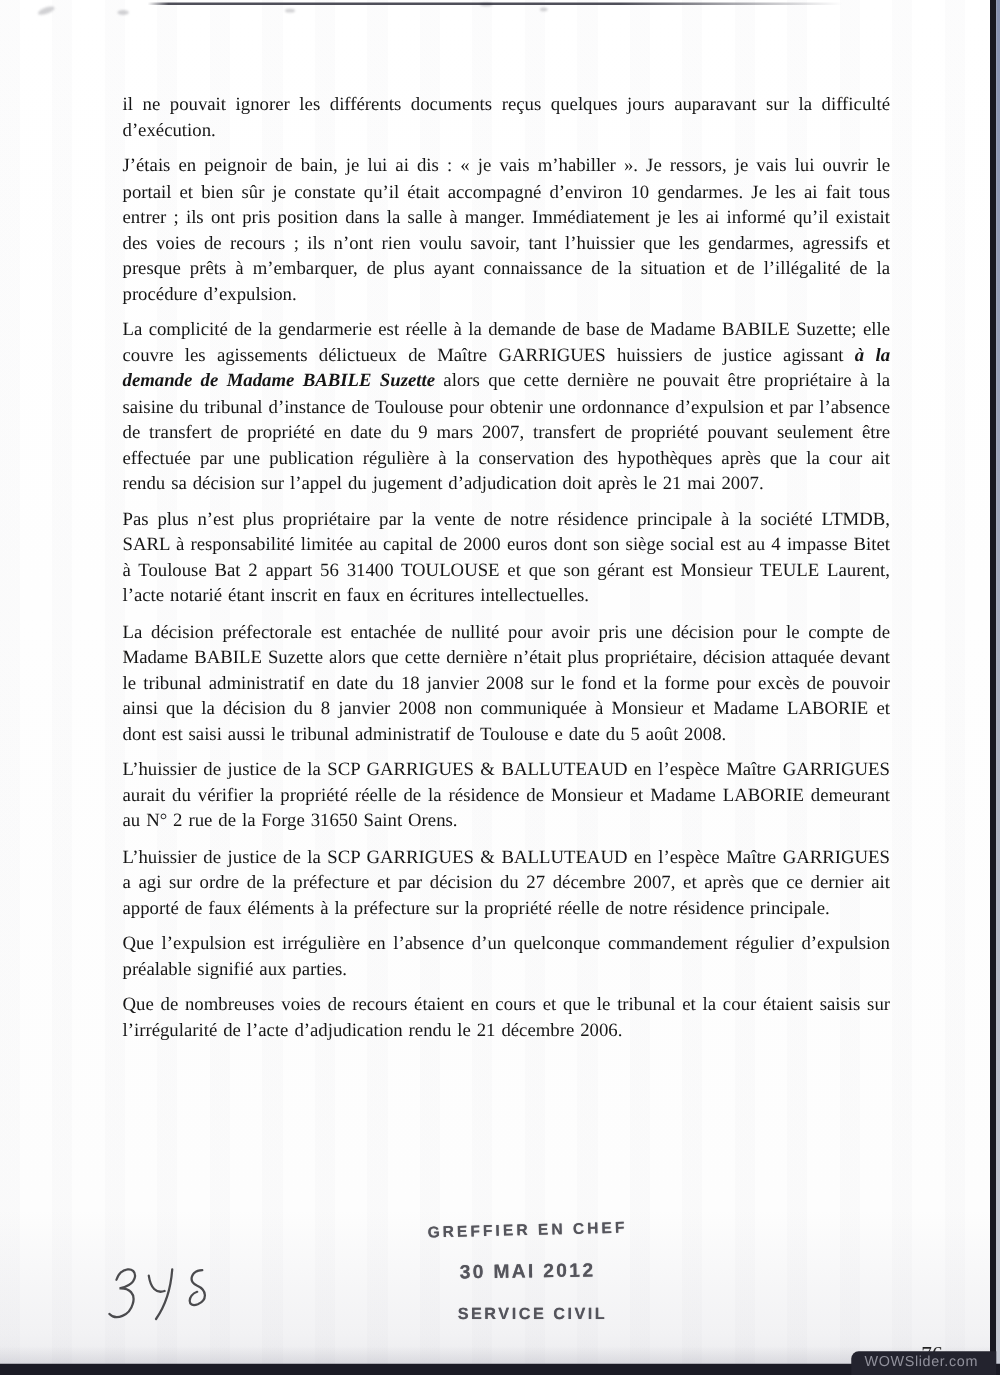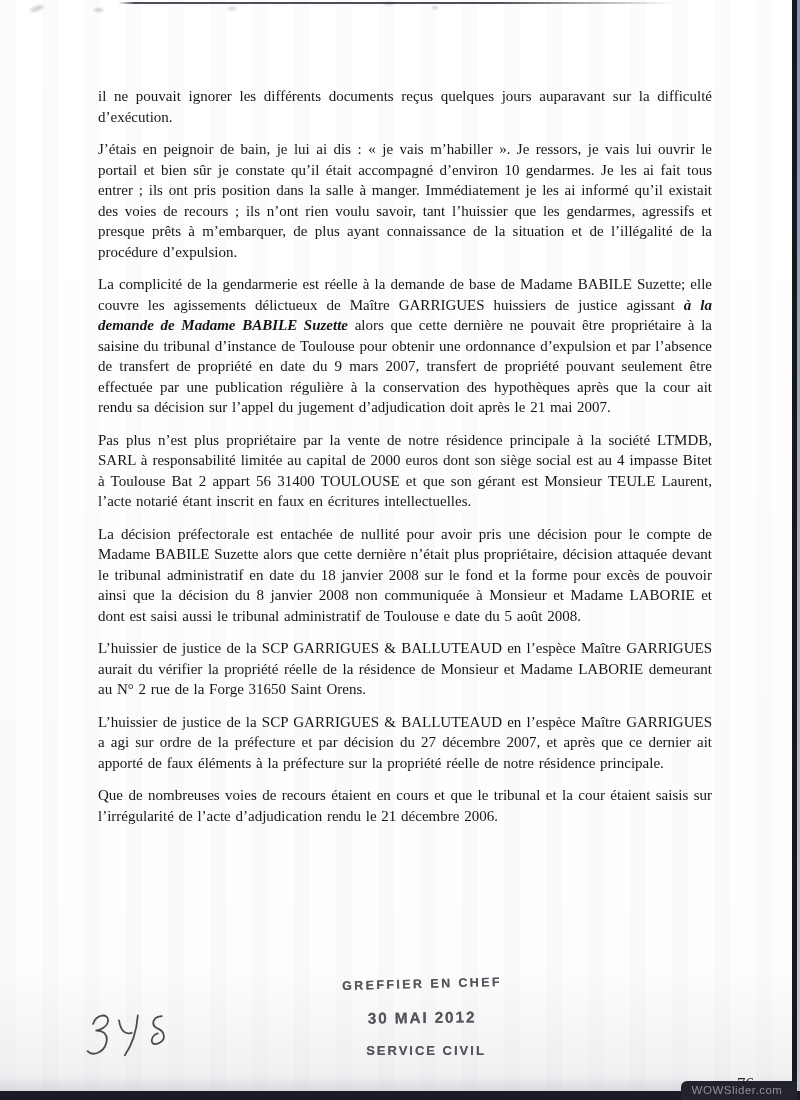--- a/index.html
+++ b/index.html
@@ -18,21 +18,21 @@
     position:absolute;inset:0;pointer-events:none;
     background:repeating-linear-gradient(90deg,
       rgba(40,40,70,0.016) 0 16px, rgba(0,0,0,0) 16px 42px);
   }
   
   .doc-text{
     position:absolute;left:98px;top:74px;width:614px;
     font-size:15px;line-height:20.5px;color:#161616;
     text-align:justify;word-spacing:1px;
   }
-  .doc-text p{margin:12px 0 8px;}
+  .doc-text p{margin:0 0 8px;}
   .em{font-style:italic;font-weight:bold;}
   
   .stamp-line{
     position:absolute;
     font-family:"Liberation Sans", sans-serif;
     font-weight:700;color:#3f3f47;opacity:.88;
     text-shadow:0 0 .6px rgba(63,63,71,.8);
     white-space:nowrap;
   }
   .stamp-l1{left:422px;top:977px;font-size:12.5px;letter-spacing:2.4px;
@@ -105,20 +105,21 @@
   <div class="top-edge"></div>
 
   <div class="doc-text">
     <p>il ne pouvait ignorer les différents documents reçus quelques jours auparavant sur la difficulté d’exécution.</p>
     <p>J’étais en peignoir de bain, je lui ai dis : « je vais m’habiller ». Je ressors, je vais lui ouvrir le portail et bien sûr je constate qu’il était accompagné d’environ 10 gendarmes. Je les ai fait tous entrer ; ils ont pris position dans la salle à manger. Immédiatement je les ai informé qu’il existait des voies de recours ; ils n’ont rien voulu savoir, tant l’huissier que les gendarmes, agressifs et presque prêts à m’embarquer, de plus ayant connaissance de la situation et de l’illégalité de la procédure d’expulsion.</p>
     <p><span>La complicité de la gendarmerie est réelle à la demande de base de Madame BABILE Suzette; elle couvre les agissements délictueux de Maître GARRIGUES huissiers de justice agissant </span><span class="em">à la demande de Madame BABILE Suzette</span><span> alors que cette dernière ne pouvait être propriétaire à la saisine du tribunal d’instance de Toulouse pour obtenir une ordonnance d’expulsion et par l’absence de transfert de propriété en date du 9 mars 2007, transfert de propriété pouvant seulement être effectuée par une publication régulière à la conservation des hypothèques après que la cour ait rendu sa décision sur l’appel du jugement d’adjudication doit après le 21 mai 2007.</span></p>
     <p>Pas plus n’est plus propriétaire par la vente de notre résidence principale à la société LTMDB, SARL à responsabilité limitée au capital de 2000 euros dont son siège social est au 4 impasse Bitet à Toulouse Bat 2 appart 56 31400 TOULOUSE et que son gérant est Monsieur TEULE Laurent, l’acte notarié étant inscrit en faux en écritures intellectuelles.</p>
     <p>La décision préfectorale est entachée de nullité pour avoir pris une décision pour le compte de Madame BABILE Suzette alors que cette dernière n’était plus propriétaire, décision attaquée devant le tribunal administratif en date du 18 janvier 2008 sur le fond et la forme pour excès de pouvoir ainsi que la décision du 8 janvier 2008 non communiquée à Monsieur et Madame LABORIE et dont est saisi aussi le tribunal administratif de Toulouse e date du 5 août 2008.</p>
     <p>L’huissier de justice de la SCP GARRIGUES &amp; BALLUTEAUD en l’espèce Maître GARRIGUES aurait du vérifier la propriété réelle de la résidence de Monsieur et Madame LABORIE demeurant au N° 2 rue de la Forge 31650 Saint Orens.</p>
     <p>L’huissier de justice de la SCP GARRIGUES &amp; BALLUTEAUD en l’espèce Maître GARRIGUES a agi sur ordre de la préfecture et par décision du 27 décembre 2007, et après que ce dernier ait apporté de faux éléments à la préfecture sur la propriété réelle de notre résidence principale.</p>
+    <p>Que l’expulsion est irrégulière en l’absence d’un quelconque commandement régulier d’expulsion préalable signifié aux parties.</p>
     <p>Que de nombreuses voies de recours étaient en cours et que le tribunal et la cour étaient saisis sur l’irrégularité de l’acte d’adjudication rendu le 21 décembre 2006.</p>
   </div>
 
   <div class="stamp-line stamp-l1">GREFFIER EN CHEF</div>
   <div class="stamp-line stamp-l2">30 MAI 2012</div>
   <div class="stamp-line stamp-l3">SERVICE CIVIL</div>
 
   <svg class="handwriting" viewBox="0 0 100 62" role="img" aria-label="348">
     <path d="M16 14 C20 4 32 4 31 12 C30 18 22 21 18 21 C26 21 31 26 28 34 C25 43 14 47 9 41"></path>
     <path d="M42 12 C43 22 47 27 54 25"></path>

